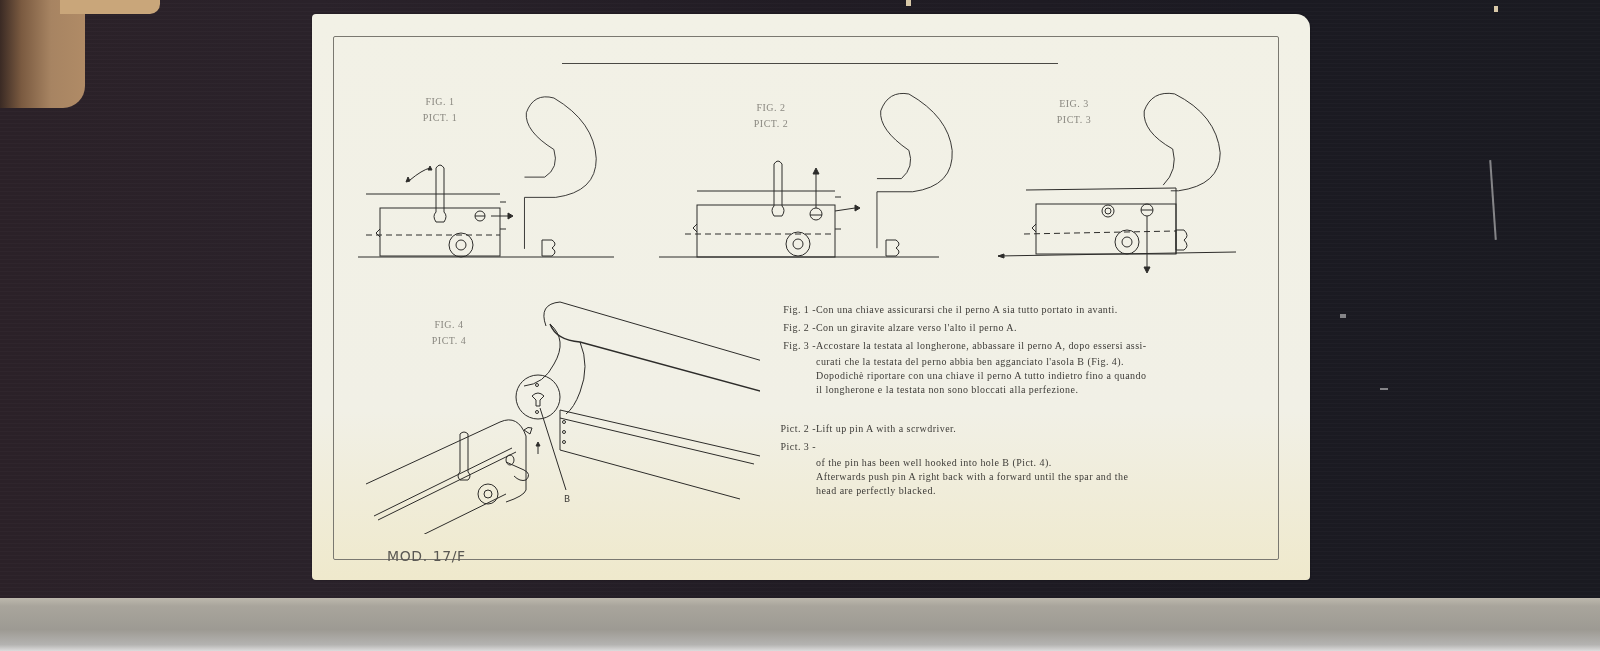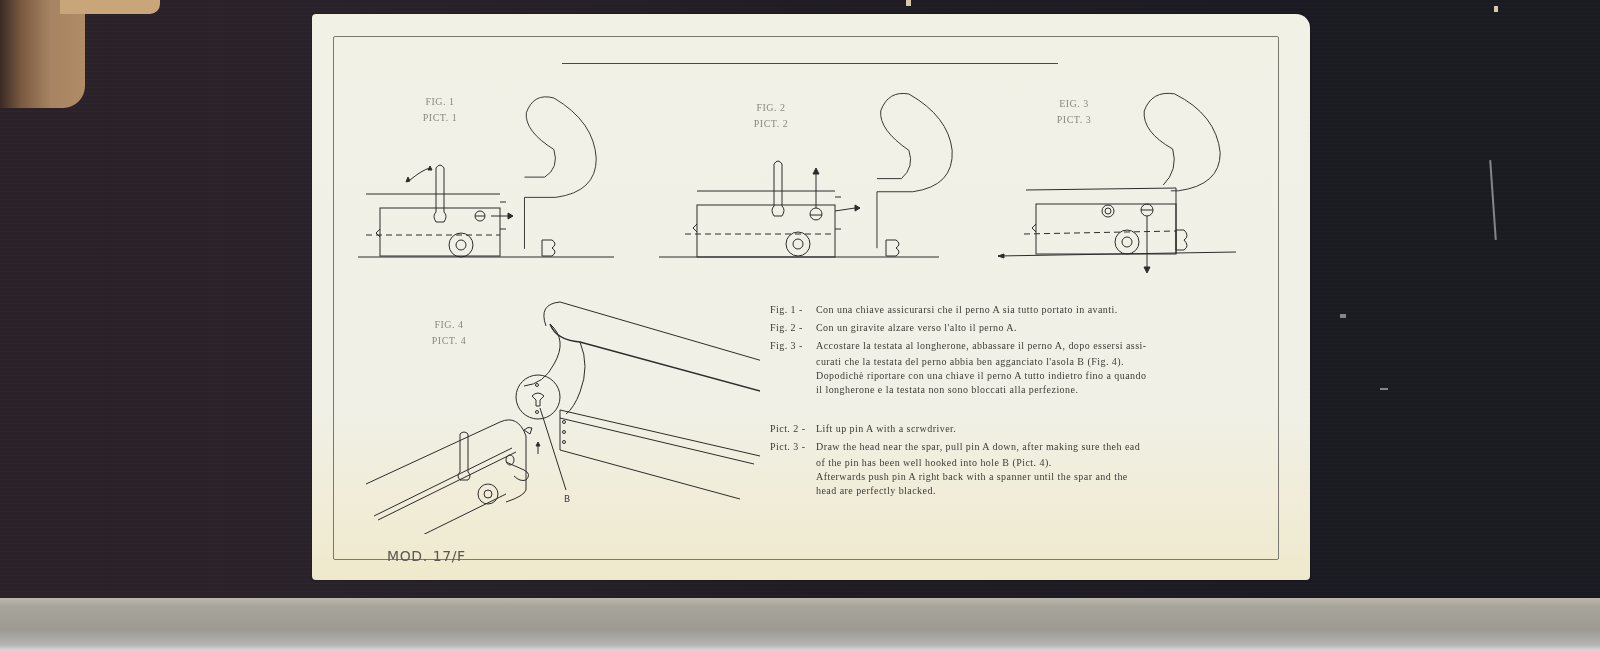--- a/index.html
+++ b/index.html
@@ -51,21 +51,21 @@
     .figlabel {
       position: absolute; font-family: "Liberation Serif", serif; font-size: 10px; color: #8a8880;
       line-height: 16px; text-align: center; width: 80px; letter-spacing: 0.5px;
     }
     .drawing { position: absolute; }
     .text-block {
       position: absolute; left: 458px; font-family: "Liberation Serif", serif;
       font-size: 10px; color: #3d3b37; letter-spacing: 0.45px;
     }
     .line-row { display: flex; line-height: 18px; white-space: nowrap; }
-    .line-row .prefix { width: 46px; flex: none; }
+    .line-row .prefix { width: 46px; flex: none; text-align: right; }
     .cont { padding-left: 46px; line-height: 14px; white-space: nowrap; }
     .mod {
       position: absolute; left: 75px; top: 534px;
       font-family: "DejaVu Sans", sans-serif; font-size: 14px; color: #5a5853; letter-spacing: 0.6px;
     }
   </style>
 </head>
 <body>
 
 <div class="wood"></div>
@@ -214,21 +214,20 @@
     <div class="cont">il longherone e la testata non sono bloccati alla perfezione.</div>
   </div>
 
   <div class="text-block" style="top:406px;">
     <div class="line-row">
       <span class="prefix">Pict. 2 -</span>
       <span>Lift up pin A with a scrwdriver.</span>
     </div>
     <div class="line-row">
       <span class="prefix">Pict. 3 -</span>
-      <span>Draw the head near the spar, pull pin A down, after making sure theh ead</span>
     </div>
     <div class="cont">of the pin has been well hooked into hole B (Pict. 4).</div>
-    <div class="cont">Afterwards push pin A right back with a spanner until the spar and the</div>
+    <div class="cont">Afterwards push pin A right back with a forward until the spar and the</div>
     <div class="cont">head are perfectly blacked.</div>
   </div>
 
   <div class="mod">MOD. 17/F</div>
 </div>
 
 </body></html>

